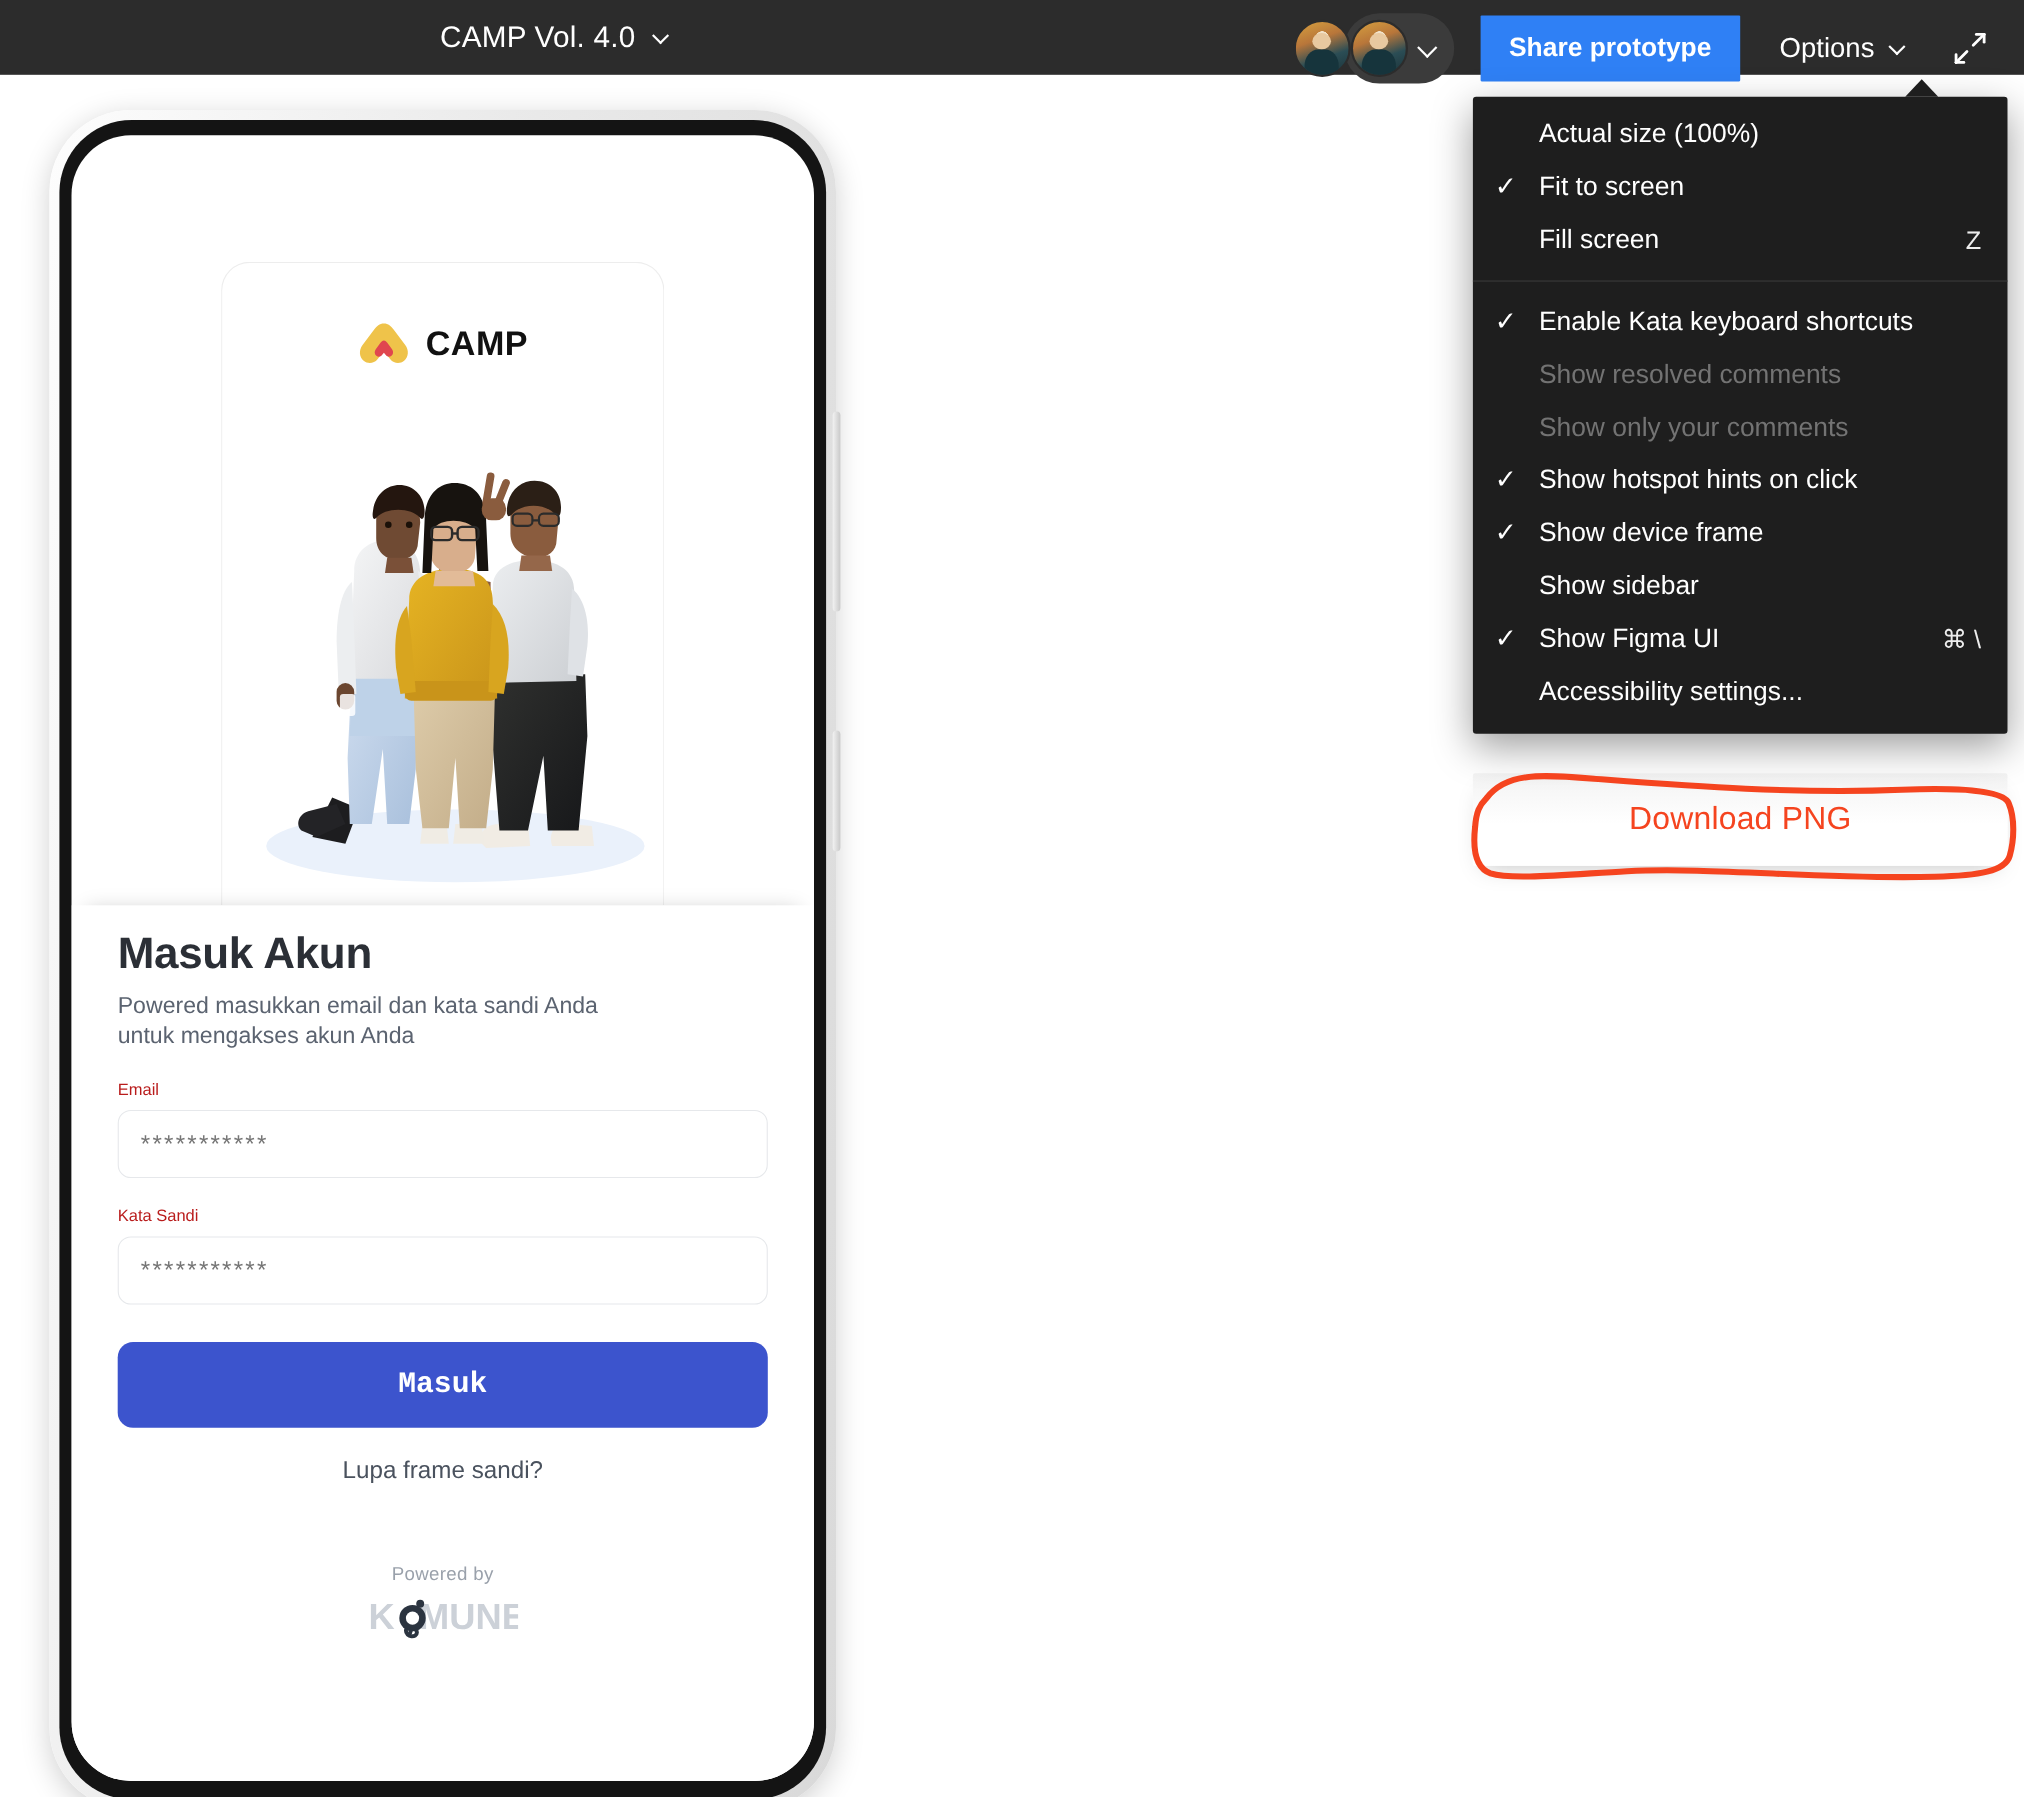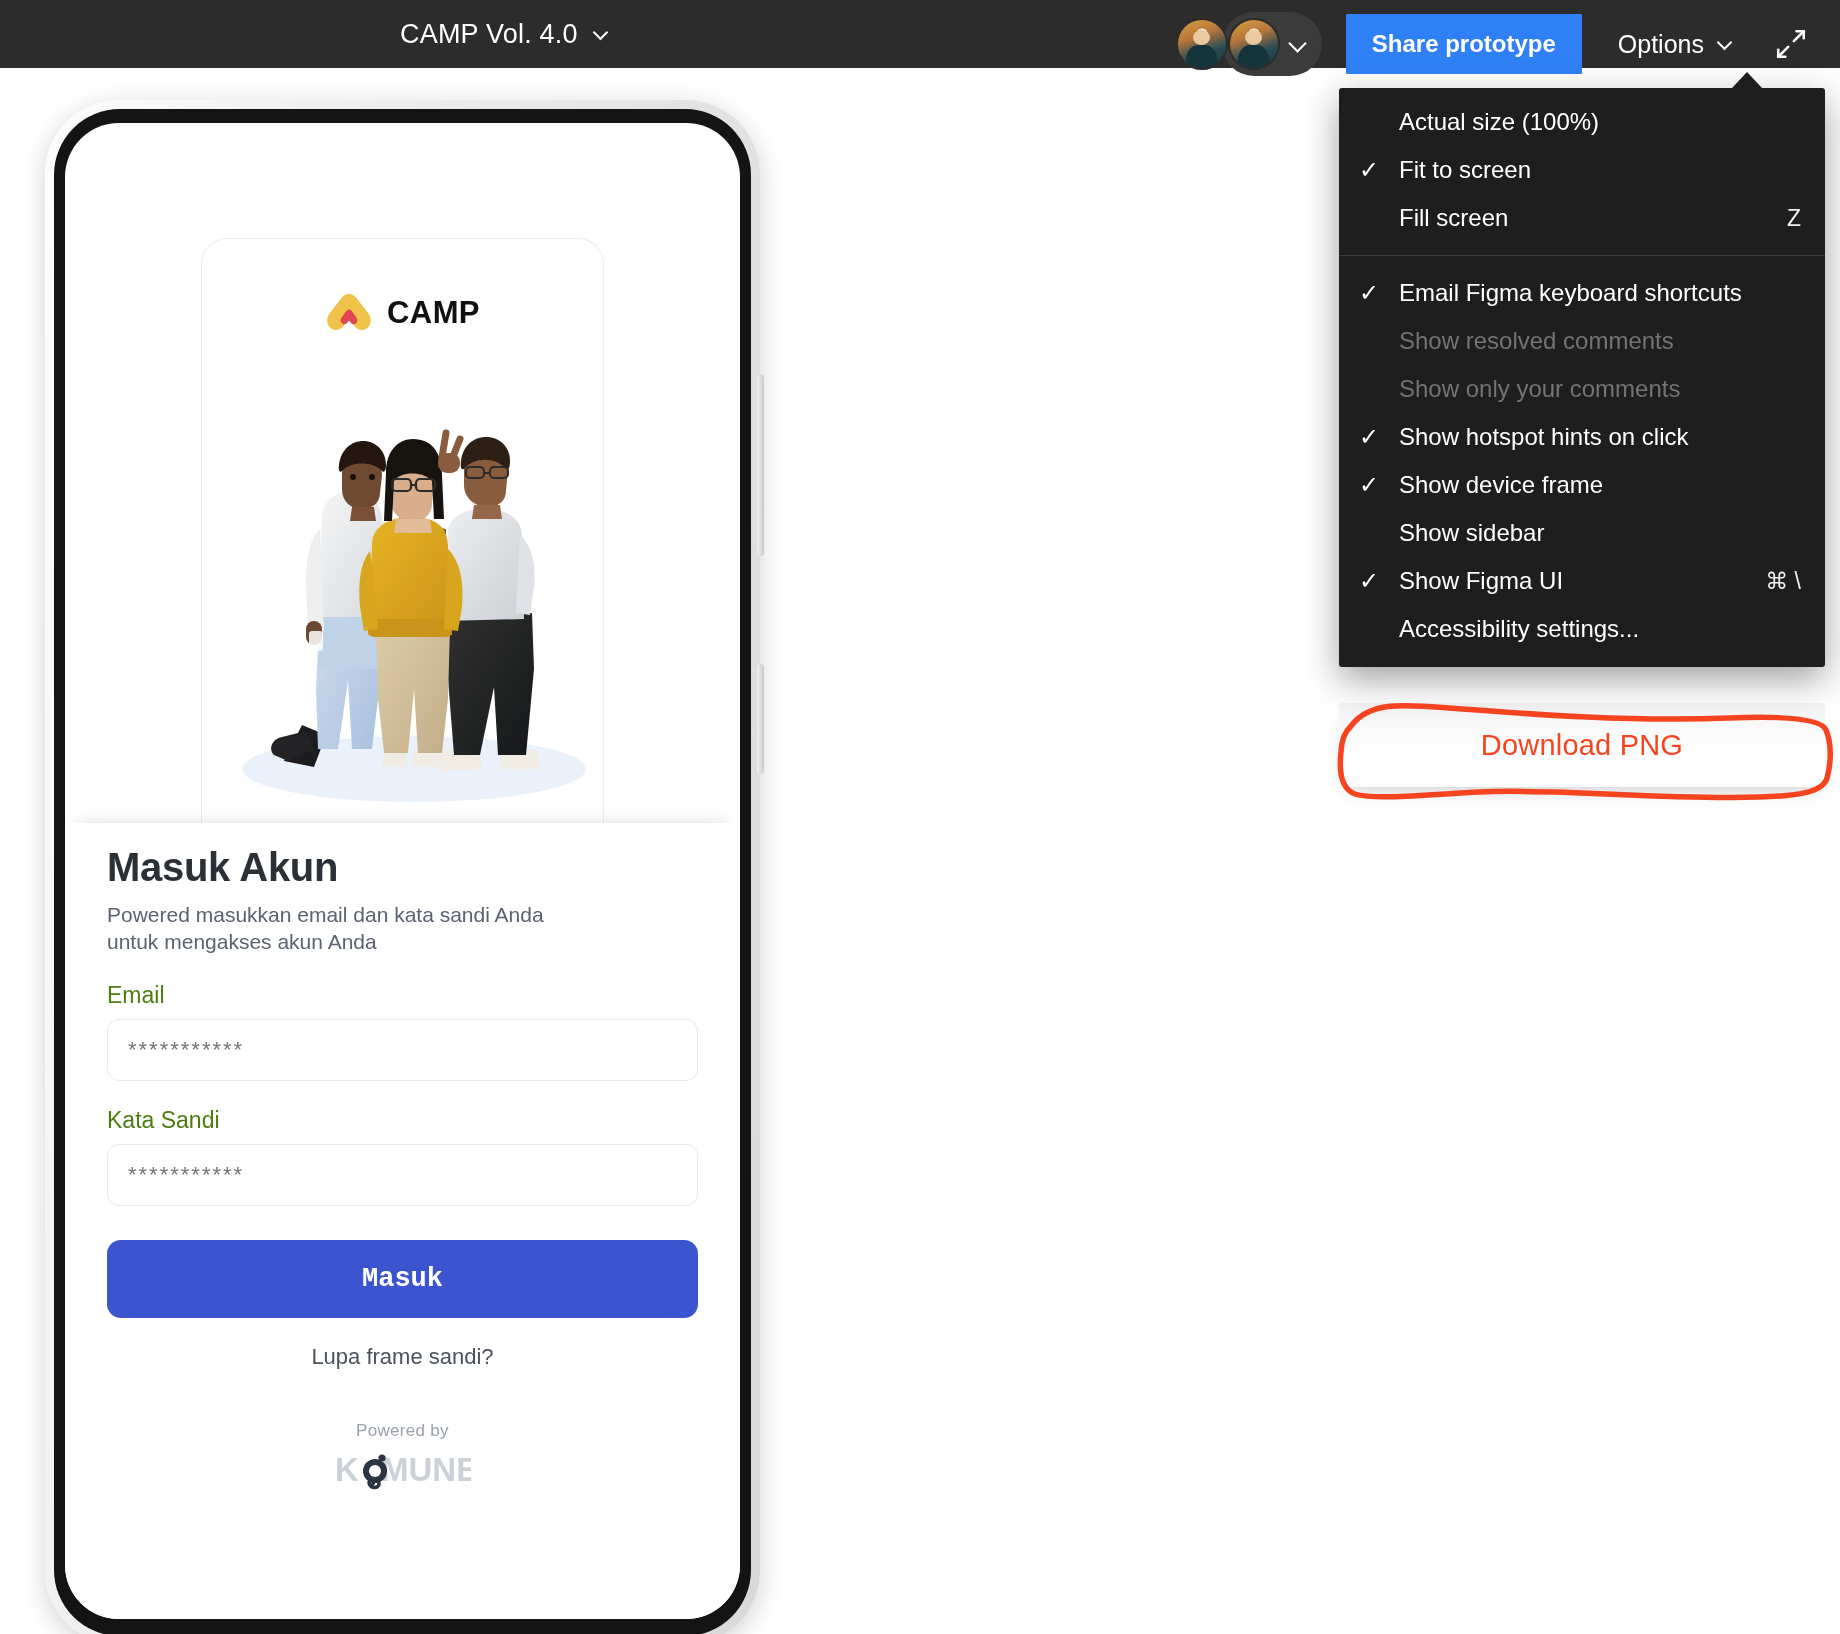--- a/index.html
+++ b/index.html
@@ -162,21 +162,21 @@
     position: absolute; left: 0; right: 0; top: 700px; bottom: 0;
     background: #ffffff;
     box-shadow: 0 -10px 18px -14px rgba(0,0,0,.22);
     padding: 22px 42px 0 42px;
   }
   .form-title { font-size: 40px; font-weight: bold; color: #2b2f36; letter-spacing: -.3px; }
   .form-sub {
     margin-top: 12px; font-size: 21px; line-height: 1.28; color: #5b6370; max-width: 470px;
   }
   .field { margin-top: 26px; }
-  .field-label { font-size: 23px; color: #4d7c0f; margin-bottom: 10px; }
+  .field-label { font-size: 15px; color: #b91c1c; margin-bottom: 10px; }
   .field-input {
     width: 100%; height: 62px; border: 1.6px solid #e6e8eb; border-radius: 12px;
     background: #ffffff; padding: 0 20px; font-size: 22px; color: #9aa1ab;
     letter-spacing: 2px; font-family: "Liberation Sans", sans-serif;
     display: flex; align-items: center;
   }
   .submit-btn {
     margin-top: 34px; width: 100%; height: 78px; border: none; border-radius: 14px;
     background: #3c54cd; color: #ffffff; font-size: 27px; font-weight: bold;
     cursor: pointer; font-family: Liberation Mono, monospace;
@@ -256,21 +256,21 @@
           <span class="label">Fit to screen</span>
         </div>
         <div class="menu-item">
           <span class="check"></span>
           <span class="label">Fill screen</span>
           <span class="shortcut">Z</span>
         </div>
         <div class="menu-sep"></div>
         <div class="menu-item">
           <span class="check">✓</span>
-          <span class="label">Email Figma keyboard shortcuts</span>
+          <span class="label">Enable Kata keyboard shortcuts</span>
         </div>
         <div class="menu-item disabled">
           <span class="check"></span>
           <span class="label">Show resolved comments</span>
         </div>
         <div class="menu-item disabled">
           <span class="check"></span>
           <span class="label">Show only your comments</span>
         </div>
         <div class="menu-item">

